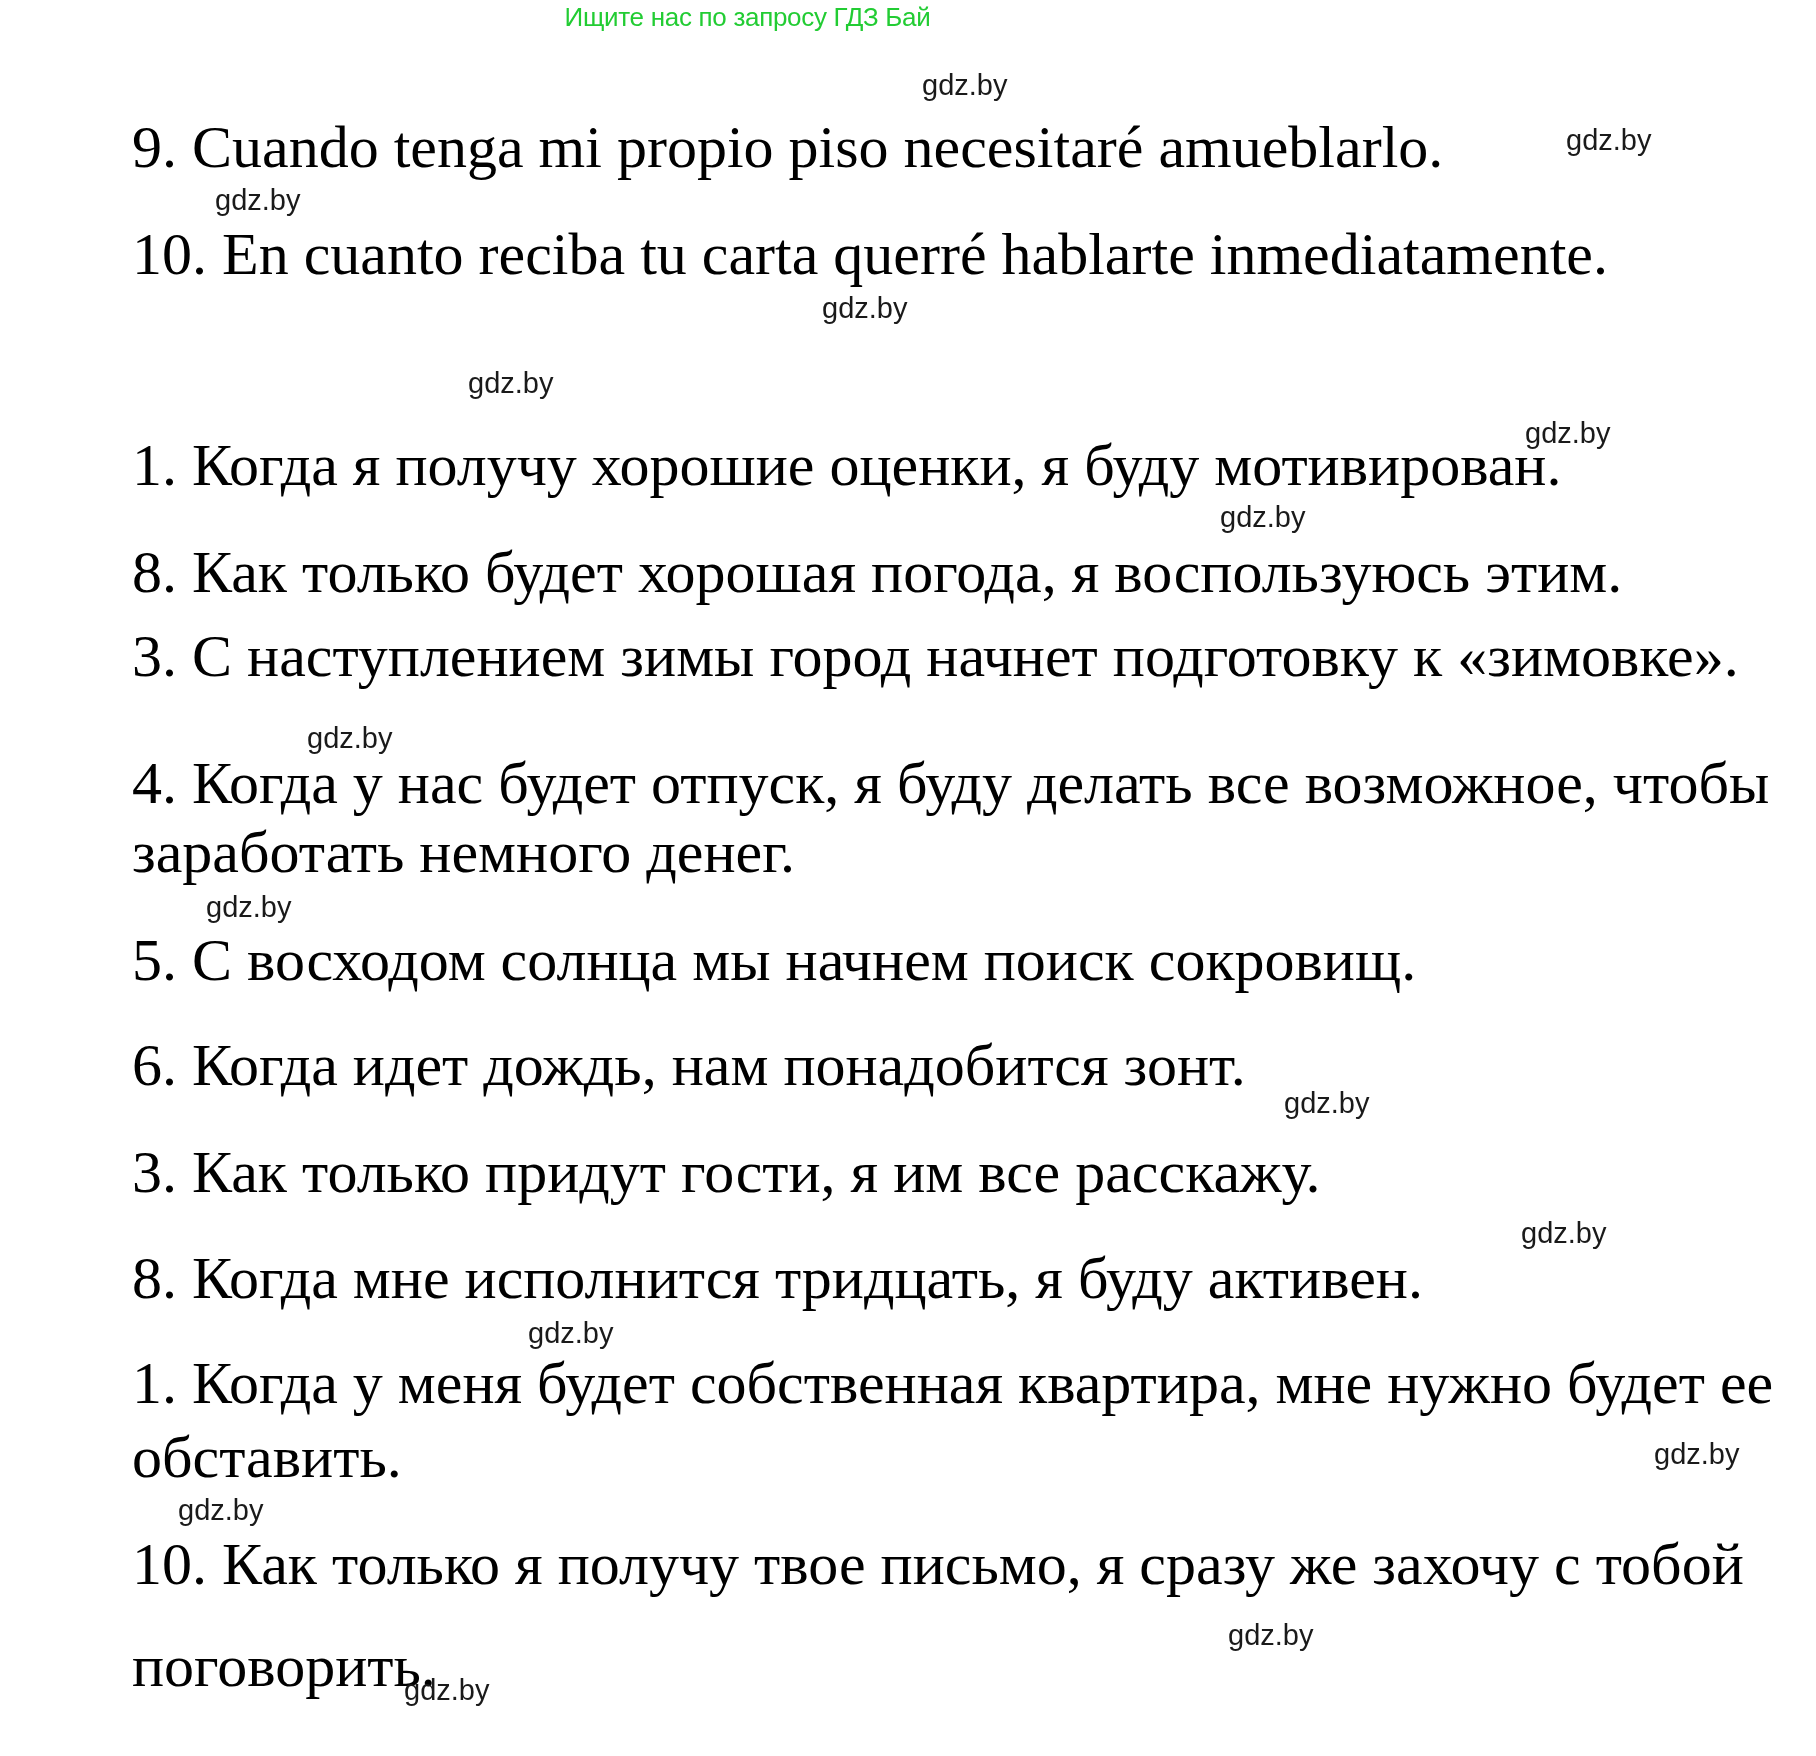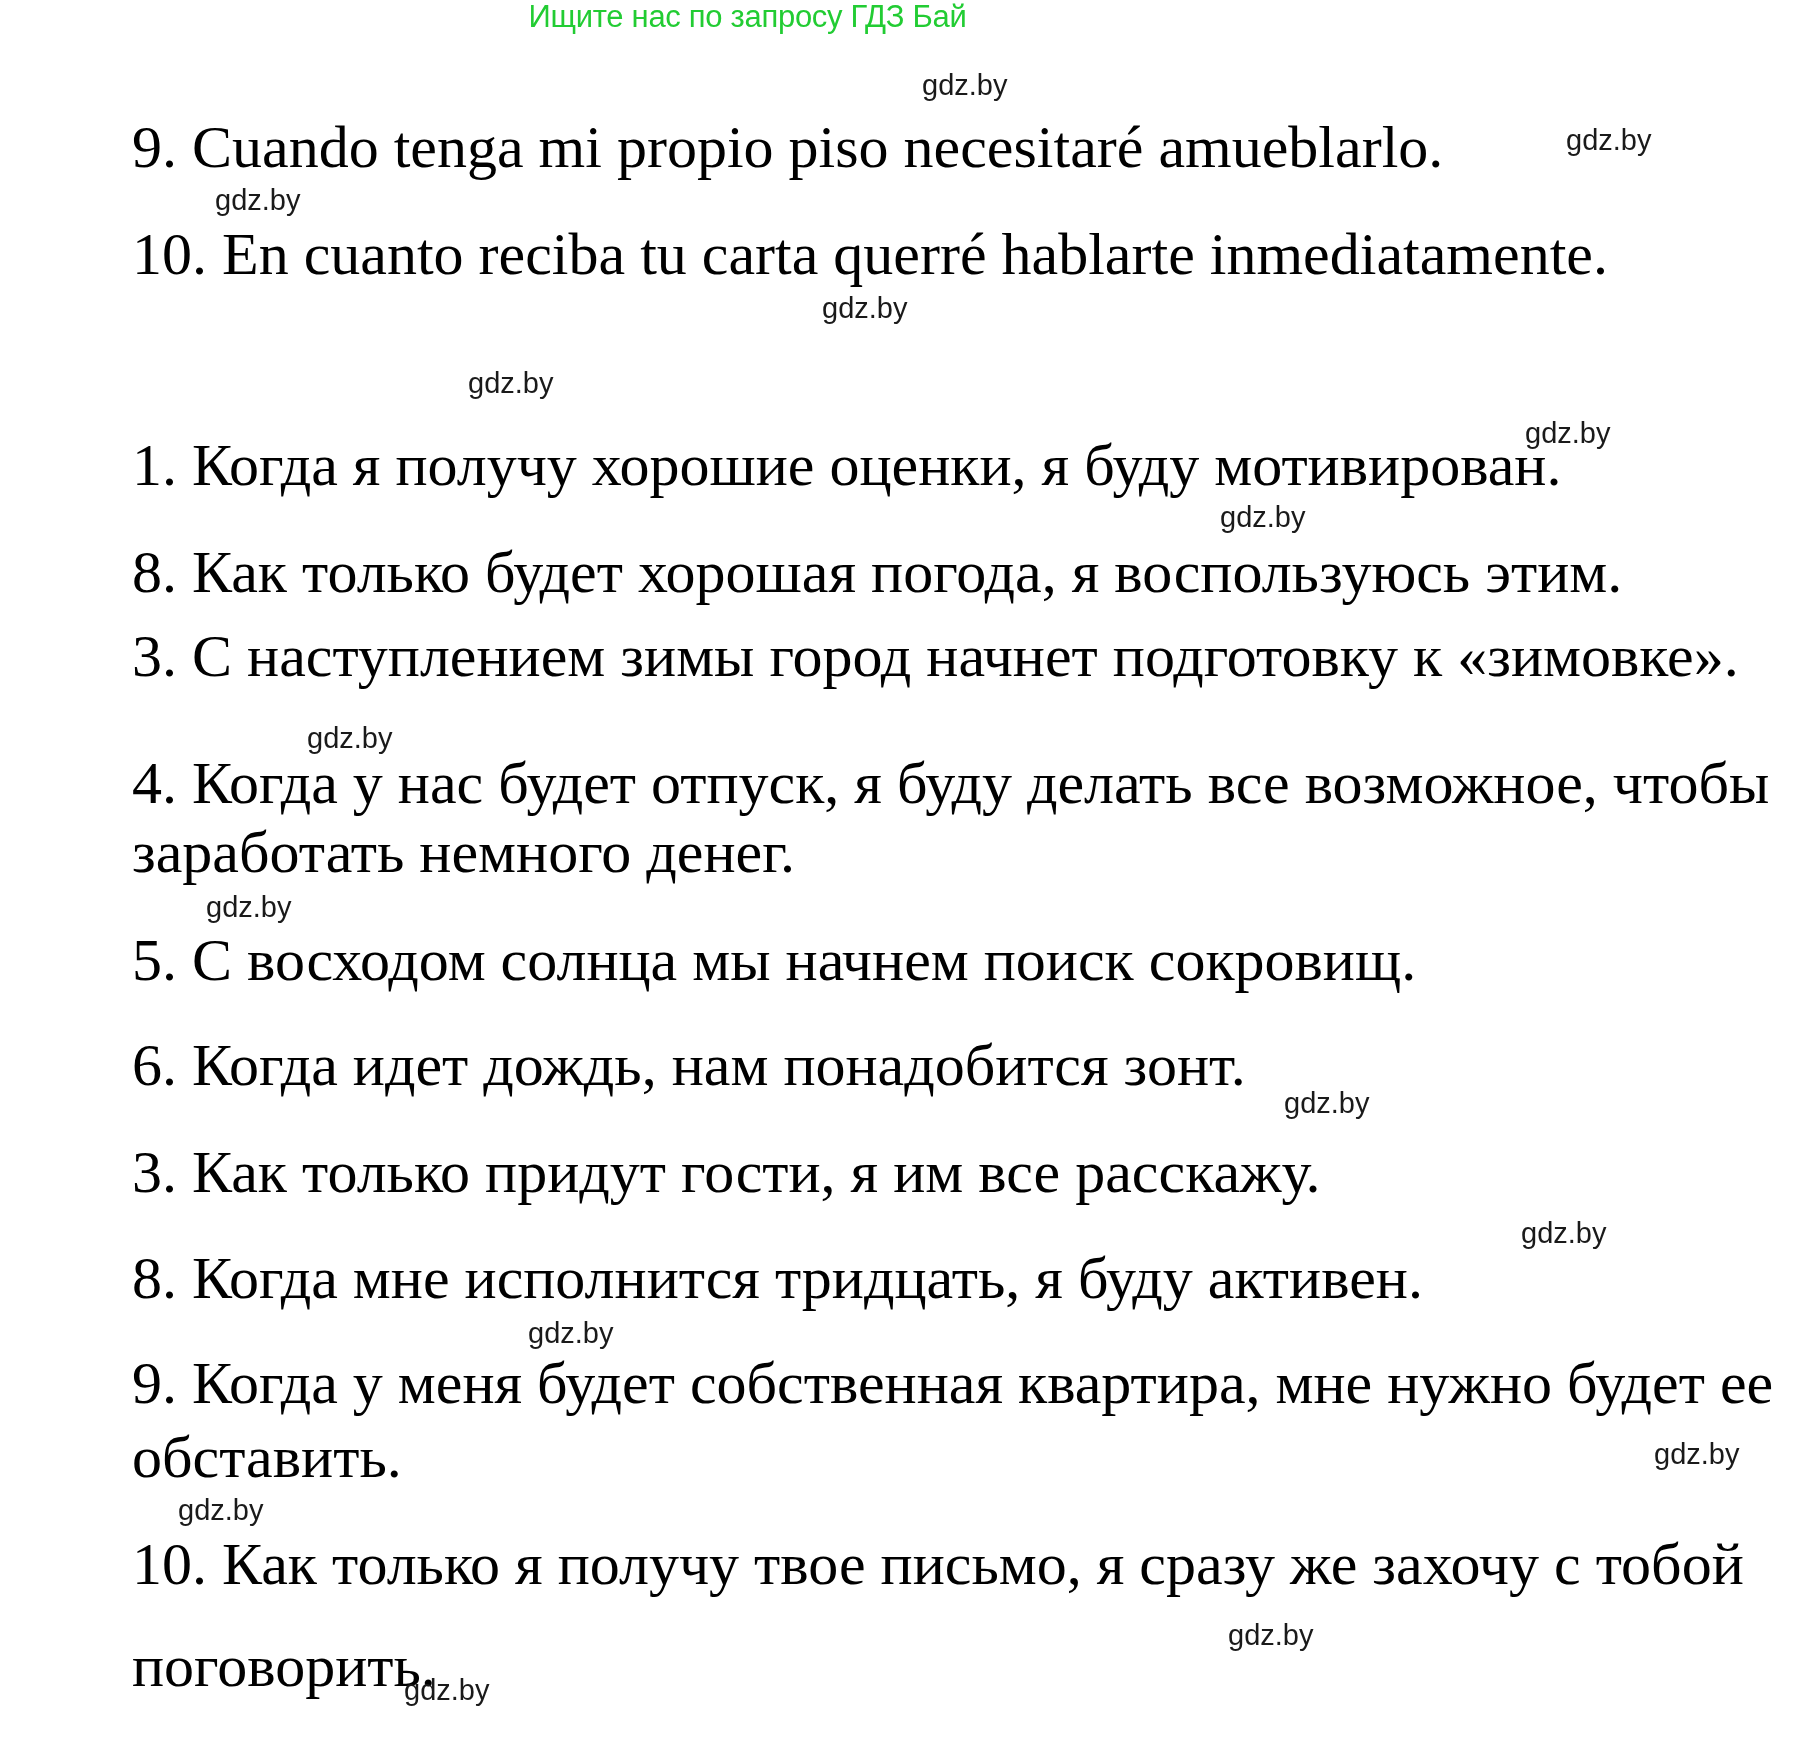--- a/index.html
+++ b/index.html
@@ -13,21 +13,21 @@
     position: relative;
     overflow: hidden;
   }
   .header-banner {
     position: absolute;
     left: 0;
     top: 0;
     width: 1495px;
     text-align: center;
     font-family: "Liberation Sans", sans-serif;
-    font-size: 31px;
+    font-size: 26px;
     line-height: 34px;
     letter-spacing: -0.3px;
     white-space: nowrap;
   }
   .footer-banner {
     position: absolute;
     left: 0;
     top: 1722px;
     width: 1816px;
     text-align: center;
@@ -67,21 +67,21 @@
 
 <div class="line" style="top:435px;">1. Когда я получу хорошие оценки, я буду мотивирован.</div>
 <div class="line" style="top:542px;">8. Как только будет хорошая погода, я воспользуюсь этим.</div>
 <div class="line" style="top:626px;">3. С наступлением зимы город начнет подготовку к «зимовке».</div>
 <div class="line" style="top:753px;">4. Когда у нас будет отпуск, я буду делать все возможное, чтобы</div>
 <div class="line" style="top:822px;">заработать немного денег.</div>
 <div class="line" style="top:930px;">5. С восходом солнца мы начнем поиск сокровищ.</div>
 <div class="line" style="top:1035px;">6. Когда идет дождь, нам понадобится зонт.</div>
 <div class="line" style="top:1142px;">3. Как только придут гости, я им все расскажу.</div>
 <div class="line" style="top:1248px;">8. Когда мне исполнится тридцать, я буду активен.</div>
-<div class="line" style="top:1353px;">9. Когда у меня будет собственная квартира, мне нужно будет ее</div>
+<div class="line" style="top:1353px;">1. Когда у меня будет собственная квартира, мне нужно будет ее</div>
 <div class="line" style="top:1427px;">обставить.</div>
 <div class="line" style="top:1534px;">10. Как только я получу твое письмо, я сразу же захочу с тобой</div>
 <div class="line" style="top:1636px;">поговорить.</div>
 
 <span class="wm" style="left:922px; top:71px;">gdz.by</span>
 <span class="wm" style="left:1566px; top:126px;">gdz.by</span>
 <span class="wm" style="left:215px; top:186px;">gdz.by</span>
 <span class="wm" style="left:822px; top:294px;">gdz.by</span>
 <span class="wm" style="left:468px; top:369px;">gdz.by</span>
 <span class="wm" style="left:1525px; top:419px;">gdz.by</span>

